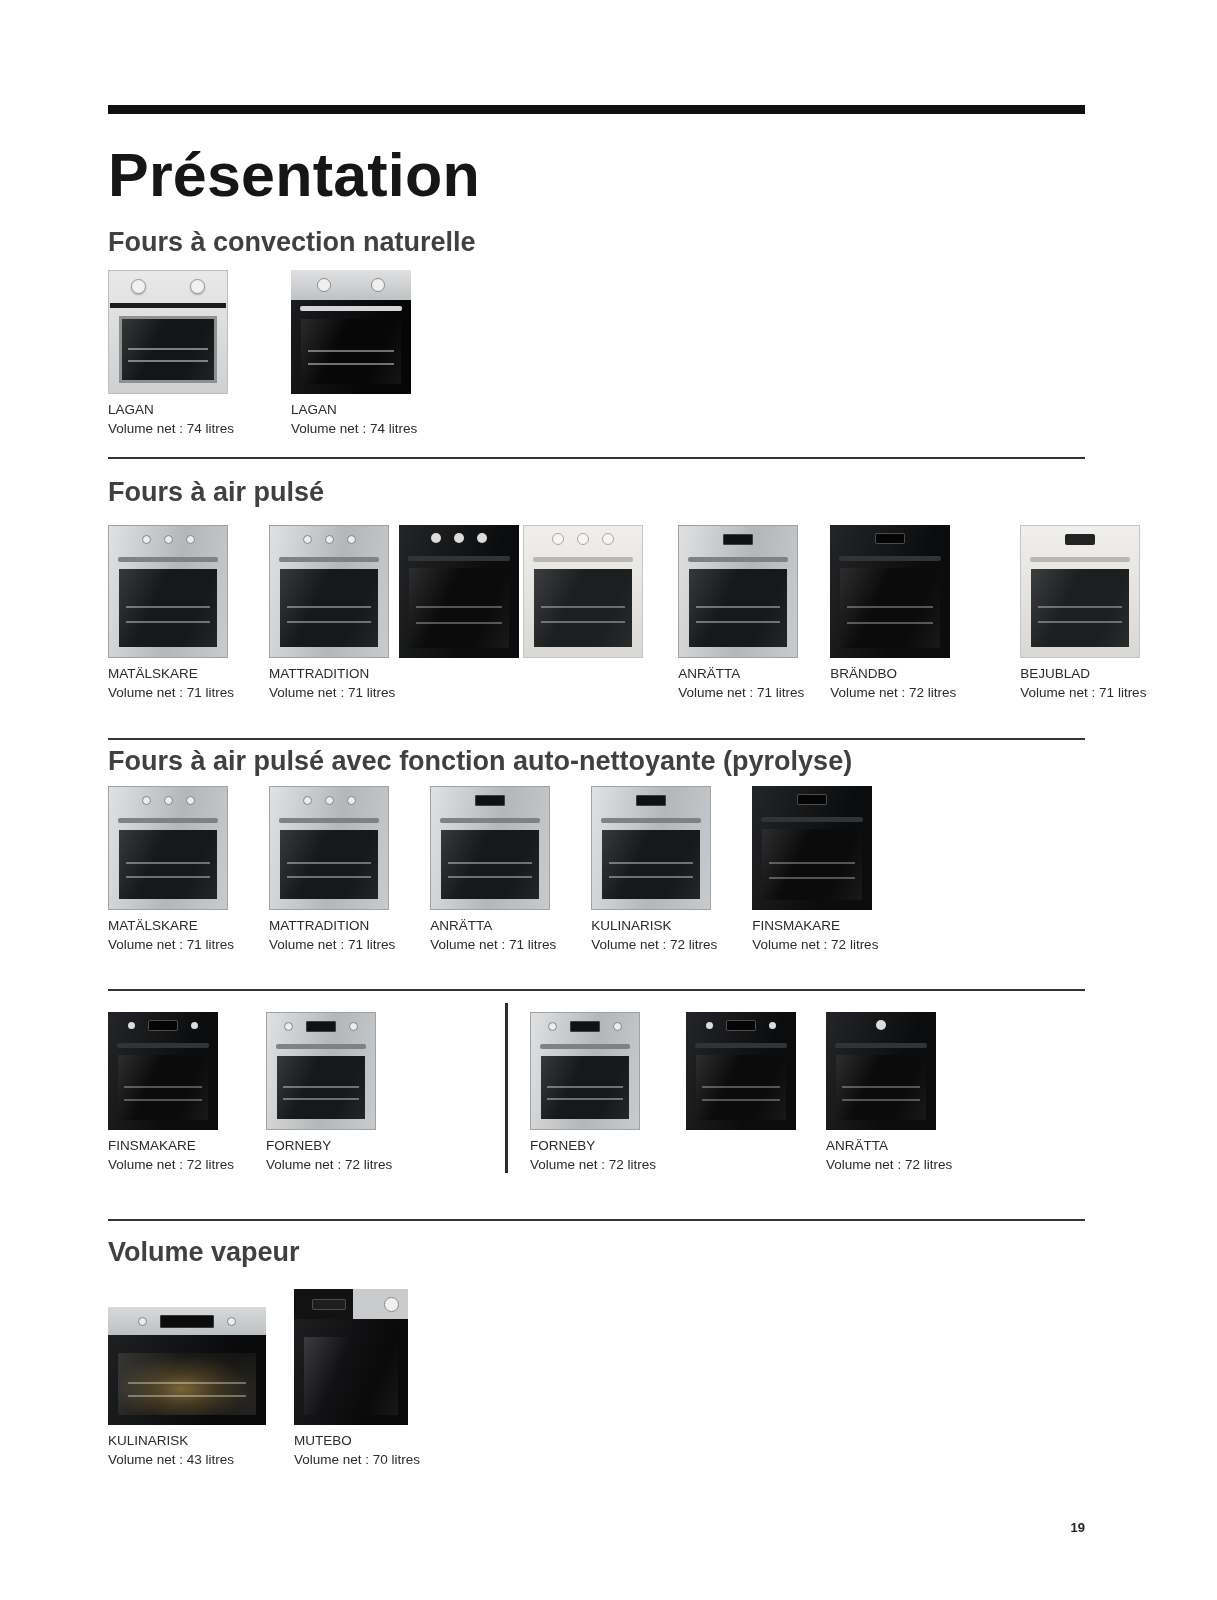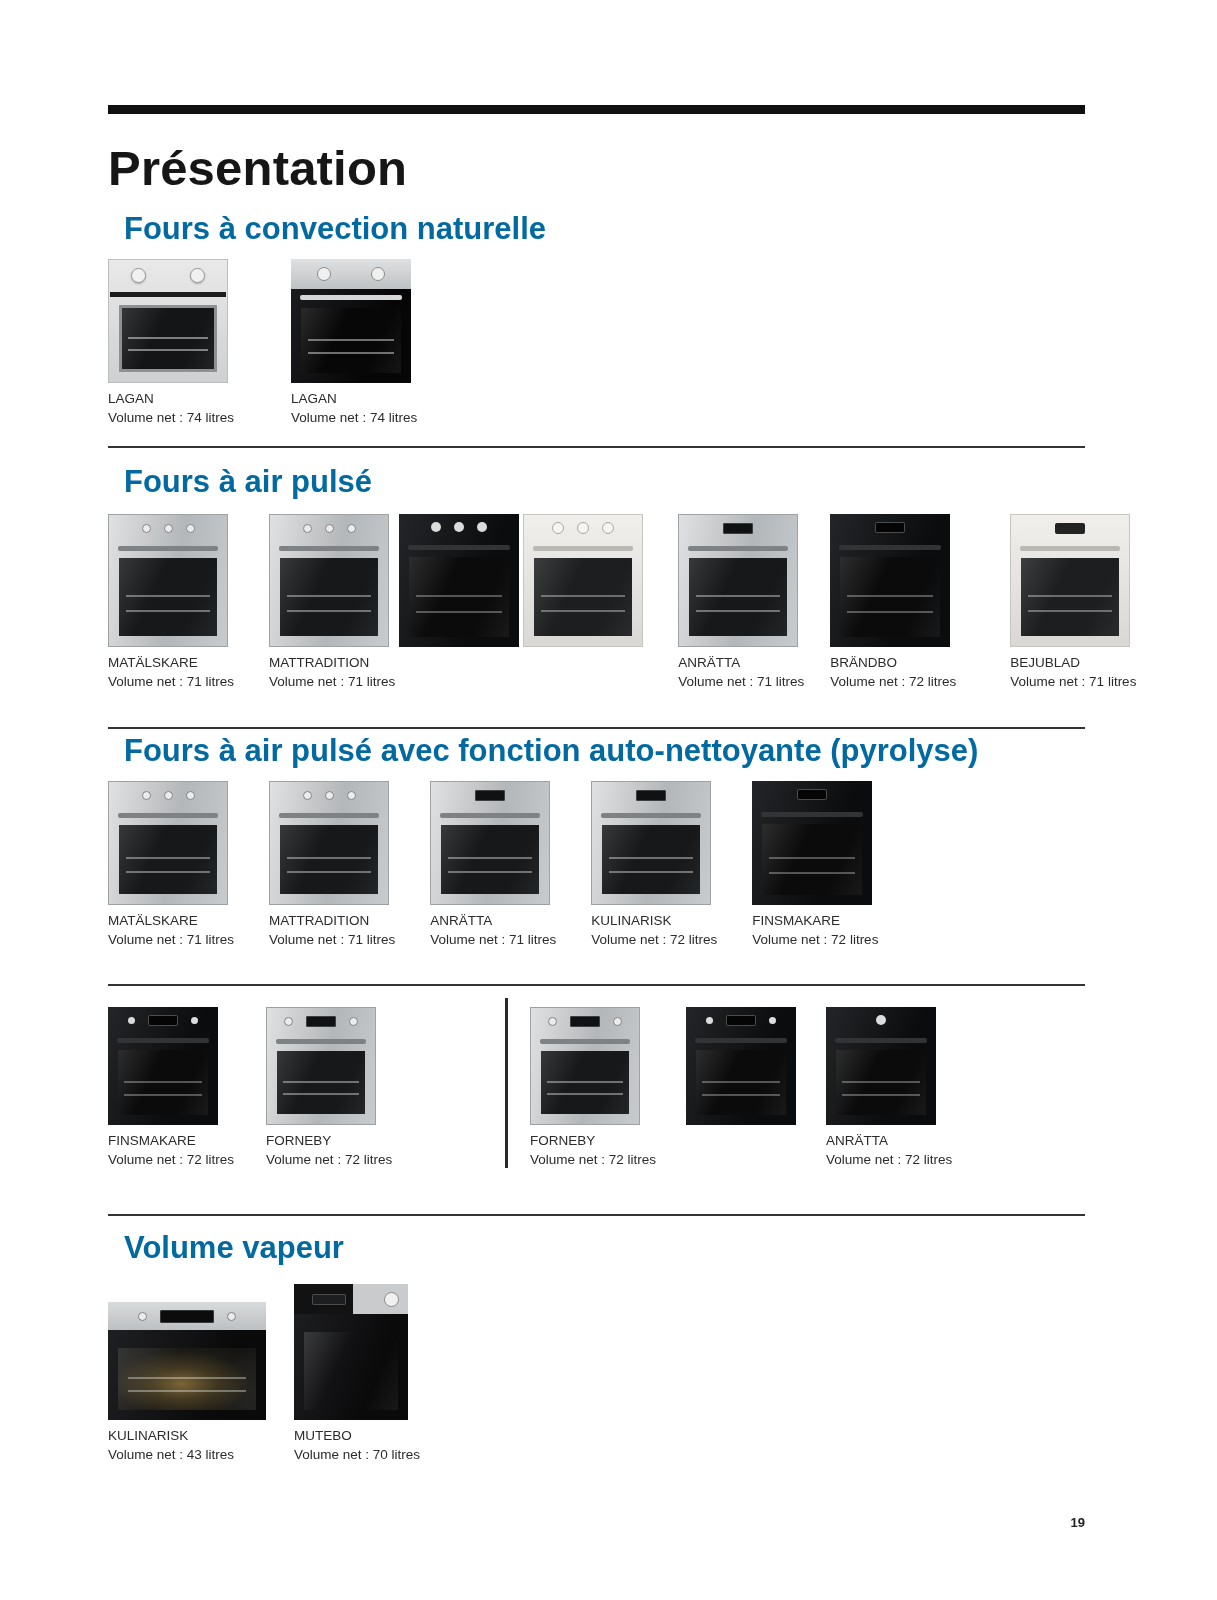--- a/index.html
+++ b/index.html
@@ -3,22 +3,22 @@
 <meta charset="utf-8">
 <style>
   html,body{margin:0;padding:0;}
   body{
     width:1217px;height:1600px;background:#fff;
     font-family:"Liberation Sans", sans-serif;color:#1a1a1a;
     overflow:hidden;
   }
   .content{padding:0 132px 0 108px;}
   .topbar{margin-top:105px;height:9px;background:#101010;}
-  h1{margin:26px 0 0;font-size:49px;font-weight:bold;color:#161616;letter-spacing:.2px;}
-  h2{margin:16px;font-size:31px;font-weight:bold;color:#0369a1;line-height:29px;}
+  h1{margin:26px 0 0;font-size:61px;font-weight:bold;color:#161616;letter-spacing:.2px;}
+  h2{margin:0;font-size:27px;font-weight:bold;color:#404040;line-height:29px;}
   hr.rule{border:none;border-top:2px solid #333;margin:0;}
   #r1{margin-top:20px;}
   #r2{margin-top:37px;}
   #r3{margin-top:36px;}
   #r4{margin-top:46px;}
 
   #s0 h2{margin-top:18px;}
   #s0 .row{margin-top:13px;}
   #s1 h2{margin-top:19px;}
   #s1 .row{margin-top:18px;}
@@ -27,21 +27,21 @@
   #s5 h2{margin-top:17px;}
   #s5 .row{margin-top:22px;}
 
   .row{display:flex;align-items:flex-end;}
   .row .product{margin-left:35px;flex:none;display:flex;flex-direction:column;}
   .row .product:first-child{margin-left:0;}
   #s0 .product{margin-left:57px;}
   #s0 .product:first-child{margin-left:0;}
   #s1 .product.tight{margin-left:4px;}
   #s1 .product:nth-child(6){margin-left:26px;}
-  #s1 .product:nth-child(7){margin-left:14px;padding-left:40px;}
+  #s1 .product:nth-child(7){margin-left:24px;padding-left:40px;}
   #s3 .product{margin-left:32px;}
   #s3 .product:first-child{margin-left:0;}
   #s4 .product{margin-left:30px;}
   #s4 .product:first-child{margin-left:0;}
   #s5 .product{margin-left:28px;}
   #s5 .product:first-child{margin-left:0;}
 
   .pname{margin-top:8px;font-size:13.5px;color:#2b2b2b;white-space:nowrap;min-height:16px;}
   .pvol{margin-top:3px;font-size:13.5px;color:#2b2b2b;white-space:nowrap;min-height:16px;}
 

